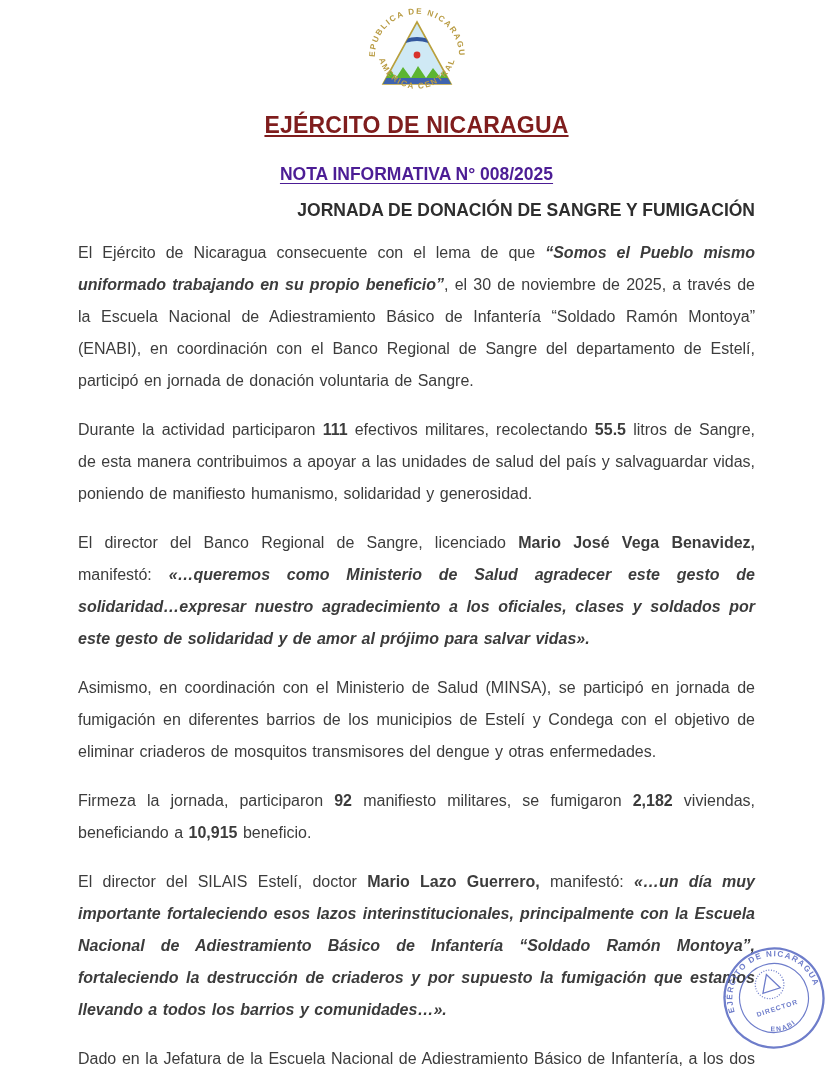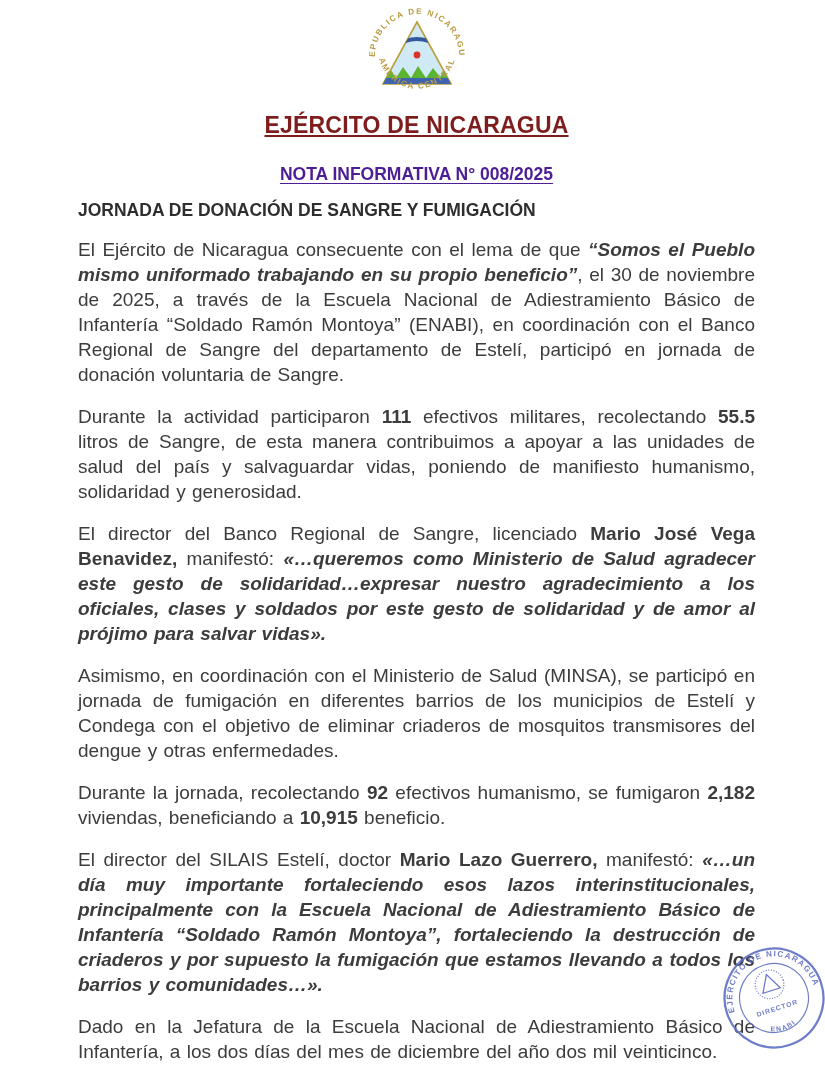--- a/index.html
+++ b/index.html
@@ -24,29 +24,29 @@
   .h2{
     margin:2px auto 0;text-align:center;max-width:600px;
     font-size:20.5px;font-weight:700;color:#2e2e2e;line-height:1.3;
   }
   .note-title{
     margin:24px auto 0;text-align:center;
     font-size:17.5px;font-weight:700;color:#4c1d95;
     text-decoration:underline;text-underline-offset:3px;
   }
   .subject{
-    margin:15px auto 0;text-align:left;
+    margin:15px auto 0;text-align:right;
     font-size:17.5px;font-weight:700;color:#2e2e2e;
   }
 
   
   .doc-body{margin-top:16px;}
   .para{
     margin:0 0 17px 0;
-    font-size:19px;line-height:25px;
+    font-size:16px;line-height:32px;
     text-align:justify;
     word-spacing:1px;
   }
   .para.after-quote{}
   .seg-normal{font-weight:400;font-style:normal;}
   .seg-bold{font-weight:700;font-style:normal;}
   .seg-bolditalic{font-weight:700;font-style:italic;}
 
   
   .stamp{
@@ -89,21 +89,21 @@
     <div class="h1">EJÉRCITO DE NICARAGUA</div>
 
     <div class="note-title">NOTA INFORMATIVA N° 008/2025</div>
     <div class="subject">JORNADA DE DONACIÓN DE SANGRE Y FUMIGACIÓN</div>
 
     <main class="doc-body">
       <p class="para"><span class="seg-normal">El Ejército de Nicaragua consecuente con el lema de que </span><span class="seg-bolditalic">“Somos el Pueblo mismo uniformado trabajando en su propio beneficio”</span><span class="seg-normal">, el 30 de noviembre de 2025, a través de la Escuela Nacional de Adiestramiento Básico de Infantería “Soldado Ramón Montoya” (ENABI), en coordinación con el Banco Regional de Sangre del departamento de Estelí, participó en jornada de donación voluntaria de Sangre.</span></p>
       <p class="para"><span class="seg-normal">Durante la actividad participaron </span><span class="seg-bold">111</span><span class="seg-normal"> efectivos militares, recolectando </span><span class="seg-bold">55.5</span><span class="seg-normal"> litros de Sangre, de esta manera contribuimos a apoyar a las unidades de salud del país y salvaguardar vidas, poniendo de manifiesto humanismo, solidaridad y generosidad.</span></p>
       <p class="para after-quote"><span class="seg-normal">El director del Banco Regional de Sangre, licenciado </span><span class="seg-bold">Mario José Vega Benavidez,</span><span class="seg-normal"> manifestó: </span><span class="seg-bolditalic">«…queremos como Ministerio de Salud agradecer este gesto de solidaridad…expresar nuestro agradecimiento a los oficiales, clases y soldados por este gesto de solidaridad y de amor al prójimo para salvar vidas».</span></p>
       <p class="para"><span class="seg-normal">Asimismo, en coordinación con el Ministerio de Salud (MINSA), se participó en jornada de fumigación en diferentes barrios de los municipios de Estelí y Condega con el objetivo de eliminar criaderos de mosquitos transmisores del dengue y otras enfermedades.</span></p>
-      <p class="para"><span class="seg-normal">Durante la jornada, recolectando </span><span class="seg-bold">92</span><span class="seg-normal"> efectivos humanismo, se fumigaron </span><span class="seg-bold">2,182</span><span class="seg-normal"> viviendas, beneficiando a </span><span class="seg-bold">10,915</span><span class="seg-normal"> beneficio.</span></p>
+      <p class="para"><span class="seg-normal">Firmeza la jornada, participaron </span><span class="seg-bold">92</span><span class="seg-normal"> manifiesto militares, se fumigaron </span><span class="seg-bold">2,182</span><span class="seg-normal"> viviendas, beneficiando a </span><span class="seg-bold">10,915</span><span class="seg-normal"> beneficio.</span></p>
       <p class="para"><span class="seg-normal">El director del SILAIS Estelí, doctor </span><span class="seg-bold">Mario Lazo Guerrero,</span><span class="seg-normal"> manifestó: </span><span class="seg-bolditalic">«…un día muy importante fortaleciendo esos lazos interinstitucionales, principalmente con la Escuela Nacional de Adiestramiento Básico de Infantería “Soldado Ramón Montoya”, fortaleciendo la destrucción de criaderos y por supuesto la fumigación que estamos llevando a todos los barrios y comunidades…».</span></p>
       <p class="para"><span class="seg-normal">Dado en la Jefatura de la Escuela Nacional de Adiestramiento Básico de Infantería, a los dos días del mes de diciembre del año dos mil veinticinco.</span></p>
     </main>
 
   </div>
 
   <svg class="stamp" viewBox="0 0 160 160" aria-hidden="true">
     <defs>
       <path id="stampTop" d="M 16,80 A 64,64 0 1 1 144,80" fill="none"></path>
       <path id="stampBottom" d="M 40,112 A 51,51 0 0 0 120,112" fill="none"></path>

